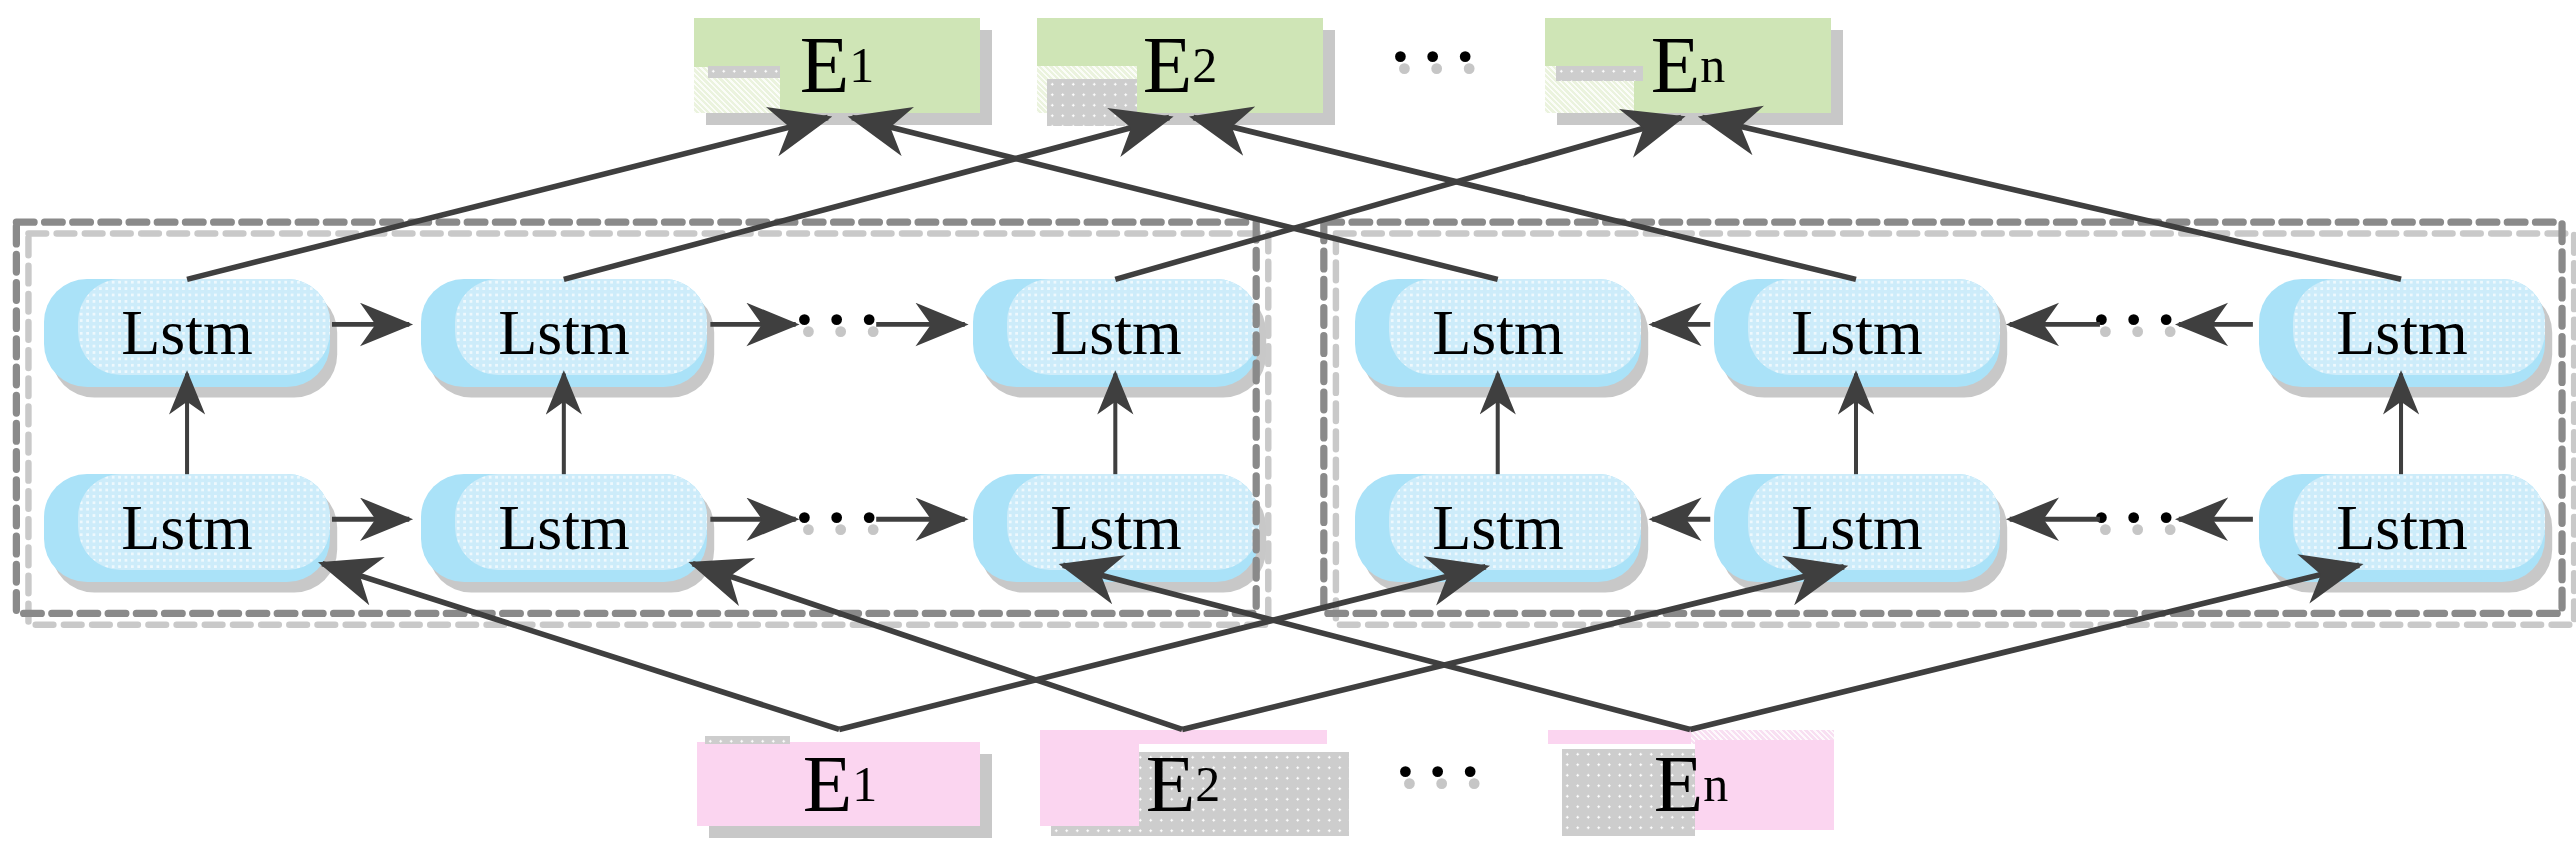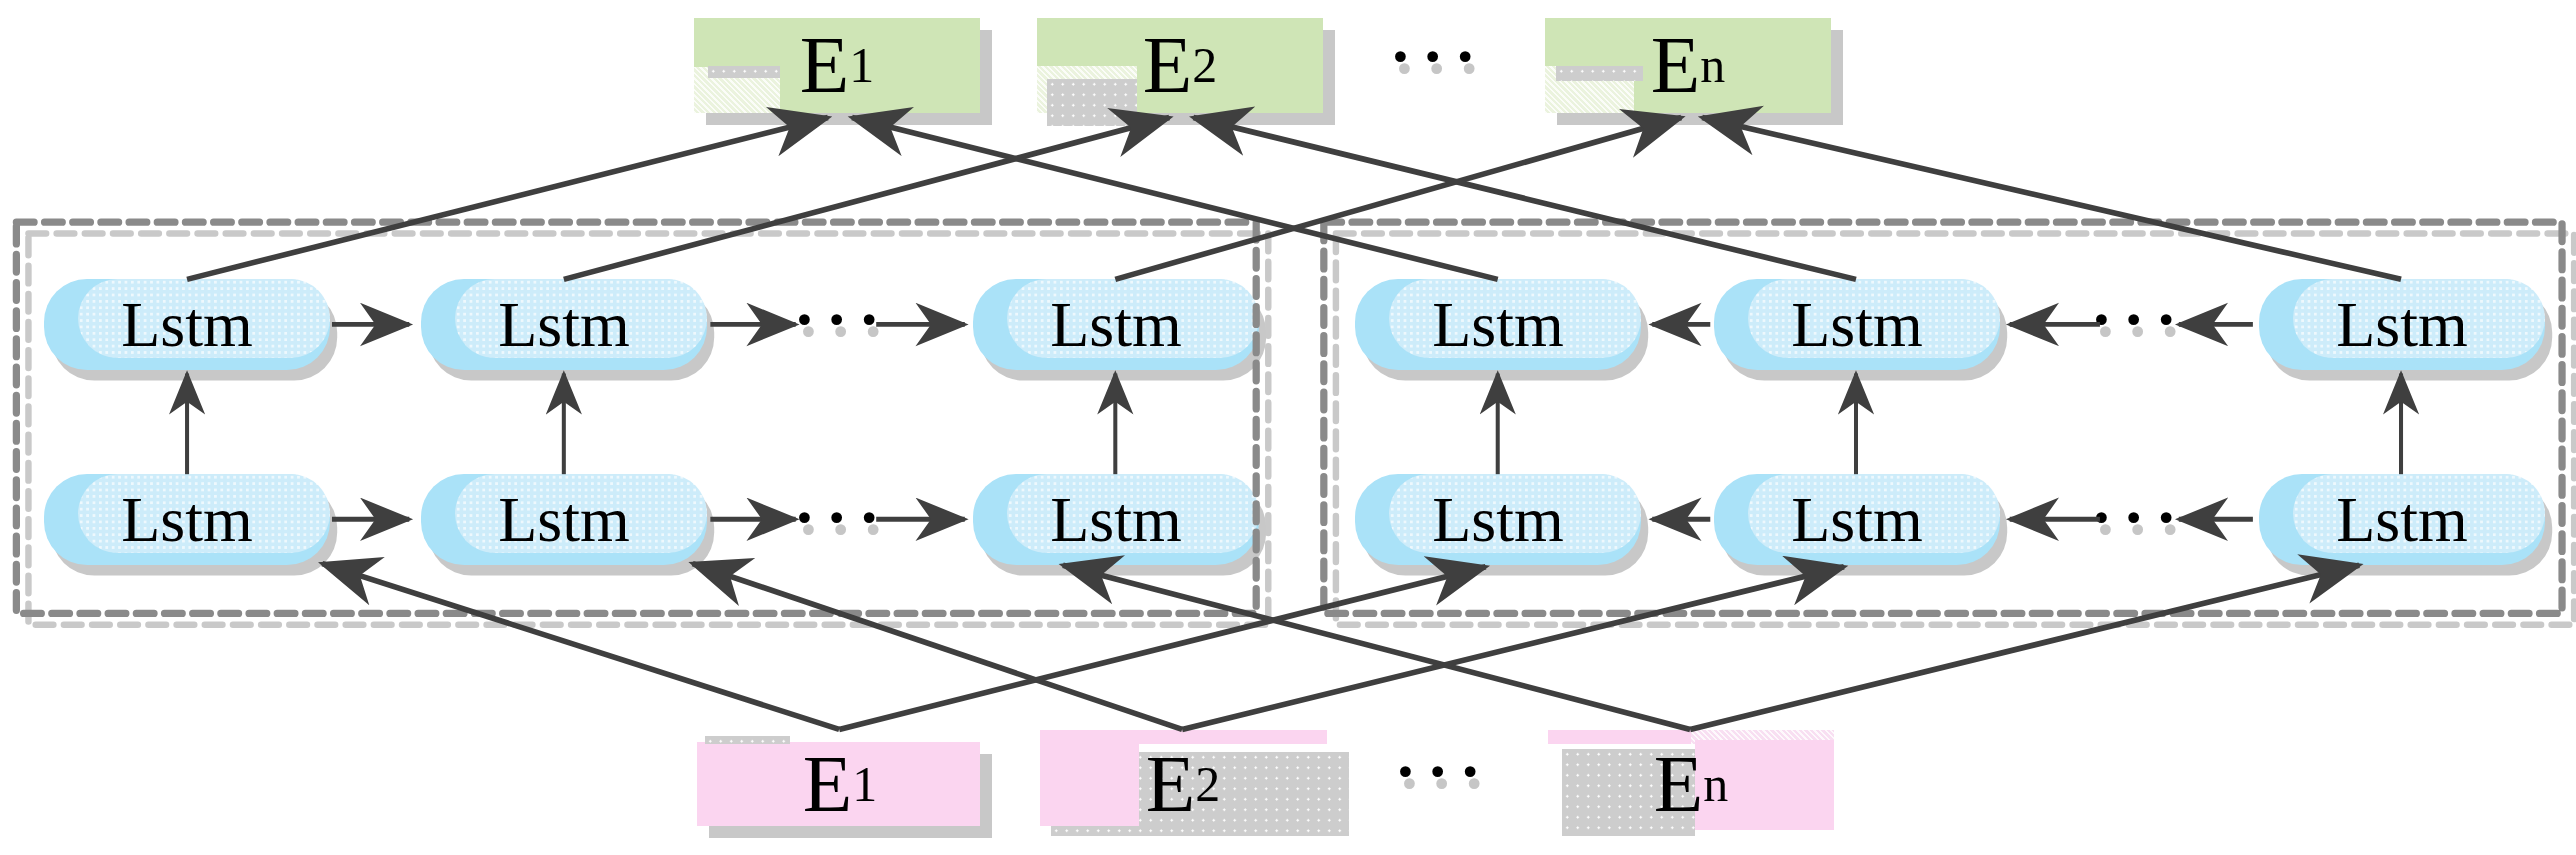--- a/index.html
+++ b/index.html
@@ -2,21 +2,21 @@
 <html style="--output_box: #cfe5b6; --input_box: #fbd5f0; --lstm_node: #aae2f8; --shadow: #c8c8c8; --connector: #3f3f3f; --dashed_border: #8a8a8a; --dashed_border_echo: #c9c9c9;font-size:13px"><head>
 <meta charset="utf-8">
 <style>
   html,body{margin:0;padding:0;background:#ffffff;}
   .canvas{
     position:relative;width:2576px;height:855px;background:#fff;
     font-family:"Liberation Serif", serif;overflow:hidden;
   }
   
   .pill{
-    position:absolute;width:286px;height:91px;
+    position:absolute;width:286px;height:108px;
     background:var(--lstm_node,#aae2f8);
     border-radius:43px;
     box-shadow:7.2px 10.5px 0 var(--shadow,#c8c8c8);
   }
   .pill::before{
     content:"";position:absolute;left:34px;top:0;right:0;bottom:12px;
     border-radius:43px;
     background-color:#cdecfa;
     background-image:radial-gradient(rgba(255,255,255,.65) 1.3px, transparent 1.4px);
     background-size:6.4px 6.4px;

